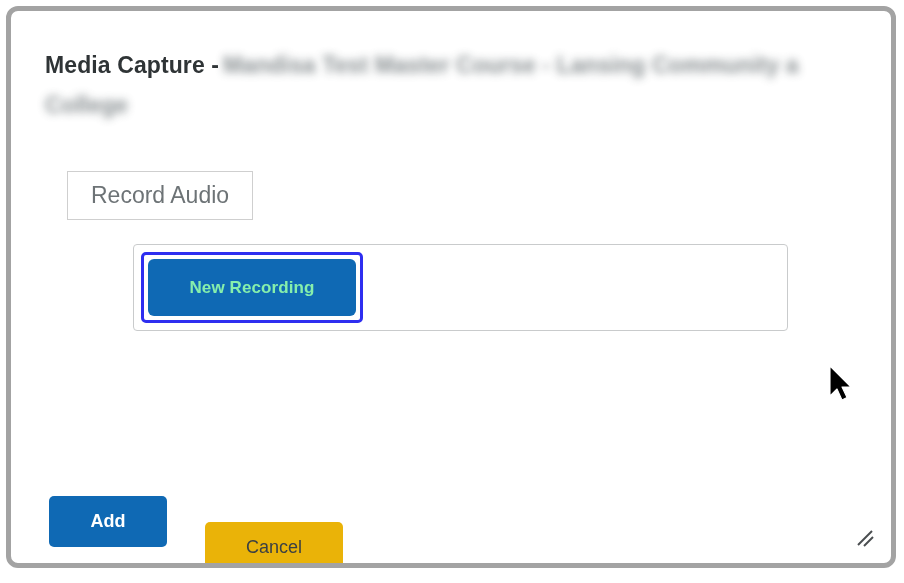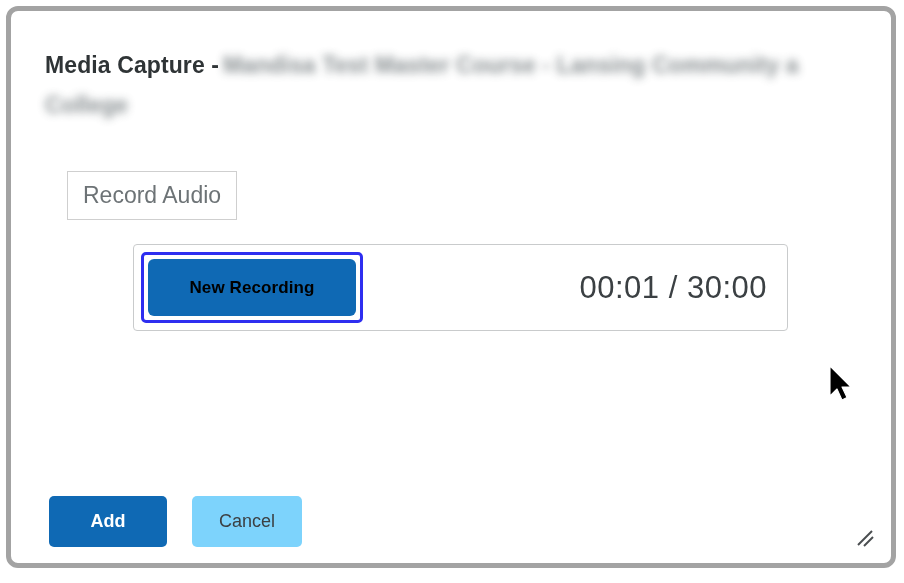--- a/index.html
+++ b/index.html
@@ -76,21 +76,21 @@
   
   .source-tabs {
     position: absolute;
     left: 56px;
     top: 160px;
     display: flex;
   }
   .tab-btn {
     box-sizing: border-box;
     height: 49px;
-    padding: 0 15px;
+    padding: 0 23px;
     font-size: 23px;
     font-family: "Liberation Sans", sans-serif;
     background: #ffffff;
     border: 1px solid #cfcfcf;
     color: #6d7376;
     display: flex;
     align-items: center;
     justify-content: center;
     cursor: pointer;
   }
@@ -124,21 +124,21 @@
     background: #ffffff;
     display: inline-block;
     line-height: 0;
   }
   .new-recording-btn {
     width: 208px;
     height: 57px;
     background: #0f69b4;
     border: none;
     border-radius: 6px;
-    color: #000000;
+    color: #86efac;
     font-size: 17px;
     font-weight: bold;
     font-family: "Liberation Sans", sans-serif;
     cursor: pointer;
     letter-spacing: 0.1px;
   }
   .rec-timer {
     margin-left: auto;
     margin-right: 20px;
     font-size: 31px;
@@ -216,44 +216,45 @@
     border-radius: 50%;
     background: #17181a;
   }
 
   
   .footer-actions {
     position: absolute;
     left: 38px;
     top: 485px;
     display: flex;
-    gap: 25px;
+    gap: 38px;
   }
   .btn-add {
     width: 118px;
     height: 51px;
     background: #0f69b4;
     border: none;
     border-radius: 5px;
     color: #ffffff;
     font-size: 18px;
     font-weight: bold;
     font-family: "Liberation Sans", sans-serif;
     cursor: pointer;
   }
   .btn-cancel {
-    width: 110px;
+    width: 138px;
     height: 51px;
-    background: #7dd3fc;
+    background: #eab308;
     border: none;
     border-radius: 5px;
     color: #3c4043;
     font-size: 18px;
     font-family: "Liberation Sans", sans-serif;
     cursor: pointer;
+    margin-top: 26px;
   }
 
   
   .resize-grip {
     position: absolute;
     right: 14px;
     bottom: 14px;
     width: 22px;
     height: 22px;
     cursor: nwse-resize;
@@ -280,21 +281,20 @@
   <div class="title-blurred-line2">College</div>
 
   <div class="source-tabs">
     <button class="tab-btn">Record Audio</button>
   </div>
 
   <div class="recorder-panel">
     <span class="rec-focus">
       <button class="new-recording-btn">New Recording</button>
     </span>
-    <span class="rec-timer">00:01 / 30:00</span>
   </div>
 
 
   <div class="footer-actions">
     <button class="btn-add">Add</button>
     <button class="btn-cancel">Cancel</button>
   </div>
 
   <div class="resize-grip">
     <svg width="22" height="22" viewBox="0 0 22 22" aria-hidden="true">

